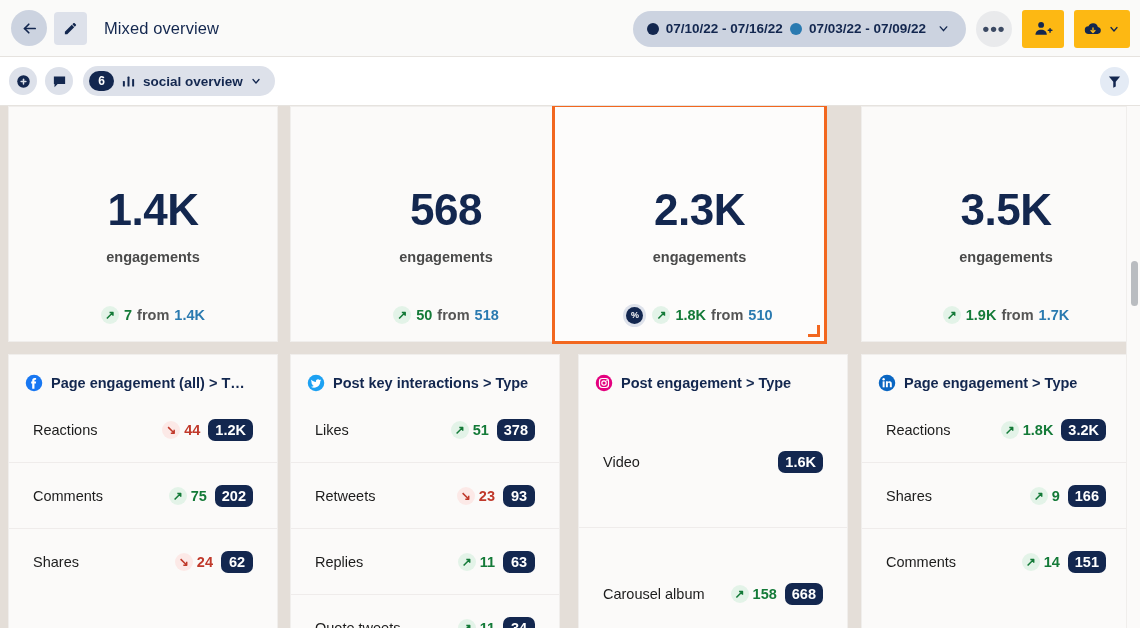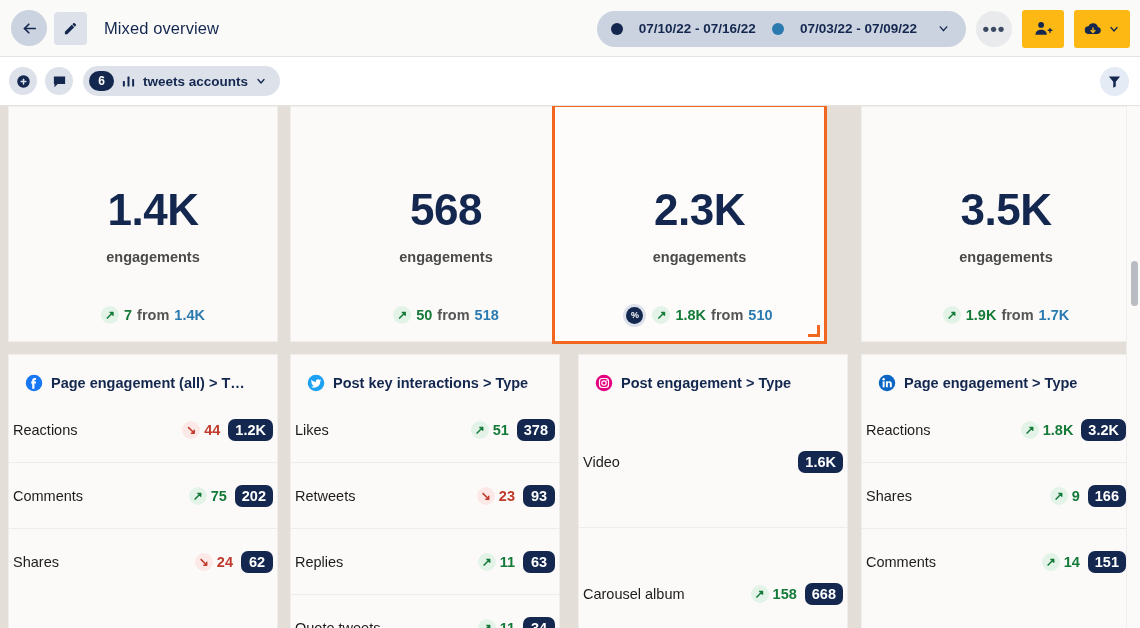--- a/index.html
+++ b/index.html
@@ -37,21 +37,21 @@
     margin-left: 17px;
     font-size: 16.5px; font-weight: normal; color: #13274f;
     letter-spacing: .1px;
   }
   .header-right {
     position: absolute; right: 10px; top: 0; height: 57px;
     display: flex; align-items: center; gap: 10px;
   }
   .daterange {
     height: 36px; border-radius: 18px; background: #ccd3e0;
-    display: flex; align-items: center; gap: 16px;
+    display: flex; align-items: center; gap: 7px;
     padding: 0 16px 0 14px;
     font-size: 13.5px; font-weight: bold; color: #13274f;
     cursor: pointer; white-space: nowrap;
   }
   .dot { width: 12px; height: 12px; border-radius: 50%; flex: none; }
   .dot.dark { background: #13274f; }
   .dot.light { background: #2a7ab0; }
   .caret { margin-left: 4px; display: inline-block; }
   .more-btn {
     width: 36px; height: 36px; border-radius: 50%; background: #e9eaec;
@@ -168,21 +168,21 @@
     display: flex; align-items: center; gap: 8px;
     padding: 19px 16px 0 16px;
     font-size: 14.5px; font-weight: bold; color: #13274f;
     white-space: nowrap; overflow: hidden;
   }
   .net-icon { width: 18px; height: 18px; flex: none; }
   .w-rows { margin-top: 5px; }
   .w-row {
     height: 66px;
     display: flex; align-items: center;
-    padding: 0 4px;
+    padding: 0 24px;
     border-bottom: 1px solid #efeceb;
     position: relative;
   }
   .w-row:last-child { border-bottom: none; }
   .w-name { font-size: 14.5px; color: #1c1c1c; flex: 1; white-space: nowrap; }
   .w-delta {
     display: flex; align-items: center; gap: 4px;
     font-size: 14.5px; font-weight: bold; margin-right: 8px;
     white-space: nowrap;
   }
@@ -276,21 +276,21 @@
         <path d="M3 4h18v12H9l-5 5v-5H3z"></path>
       </svg>
     </div>
     <div class="chip" style="margin-left:10px;">
       <span class="chip-count">6</span>
       <svg width="15" height="15" viewBox="0 0 24 24" fill="#13274f">
         <rect x="3" y="11" width="3.2" height="9" rx="1"></rect>
         <rect x="10.4" y="4" width="3.2" height="16" rx="1"></rect>
         <rect x="17.8" y="8" width="3.2" height="12" rx="1"></rect>
       </svg>
-      <span>tweets accounts</span>
+      <span>social overview</span>
       <svg width="12" height="12" viewBox="0 0 24 24" fill="none" stroke="#13274f" stroke-width="2.6" stroke-linecap="round" stroke-linejoin="round">
         <polyline points="6 9 12 16 18 9"></polyline>
       </svg>
     </div>
     <div class="filter-btn">
       <svg width="15" height="15" viewBox="0 0 24 24" fill="#13274f">
         <path d="M3 4h18l-7 8.4V20l-4 2v-9.6L3 4z"></path>
       </svg>
     </div>
   </div>

